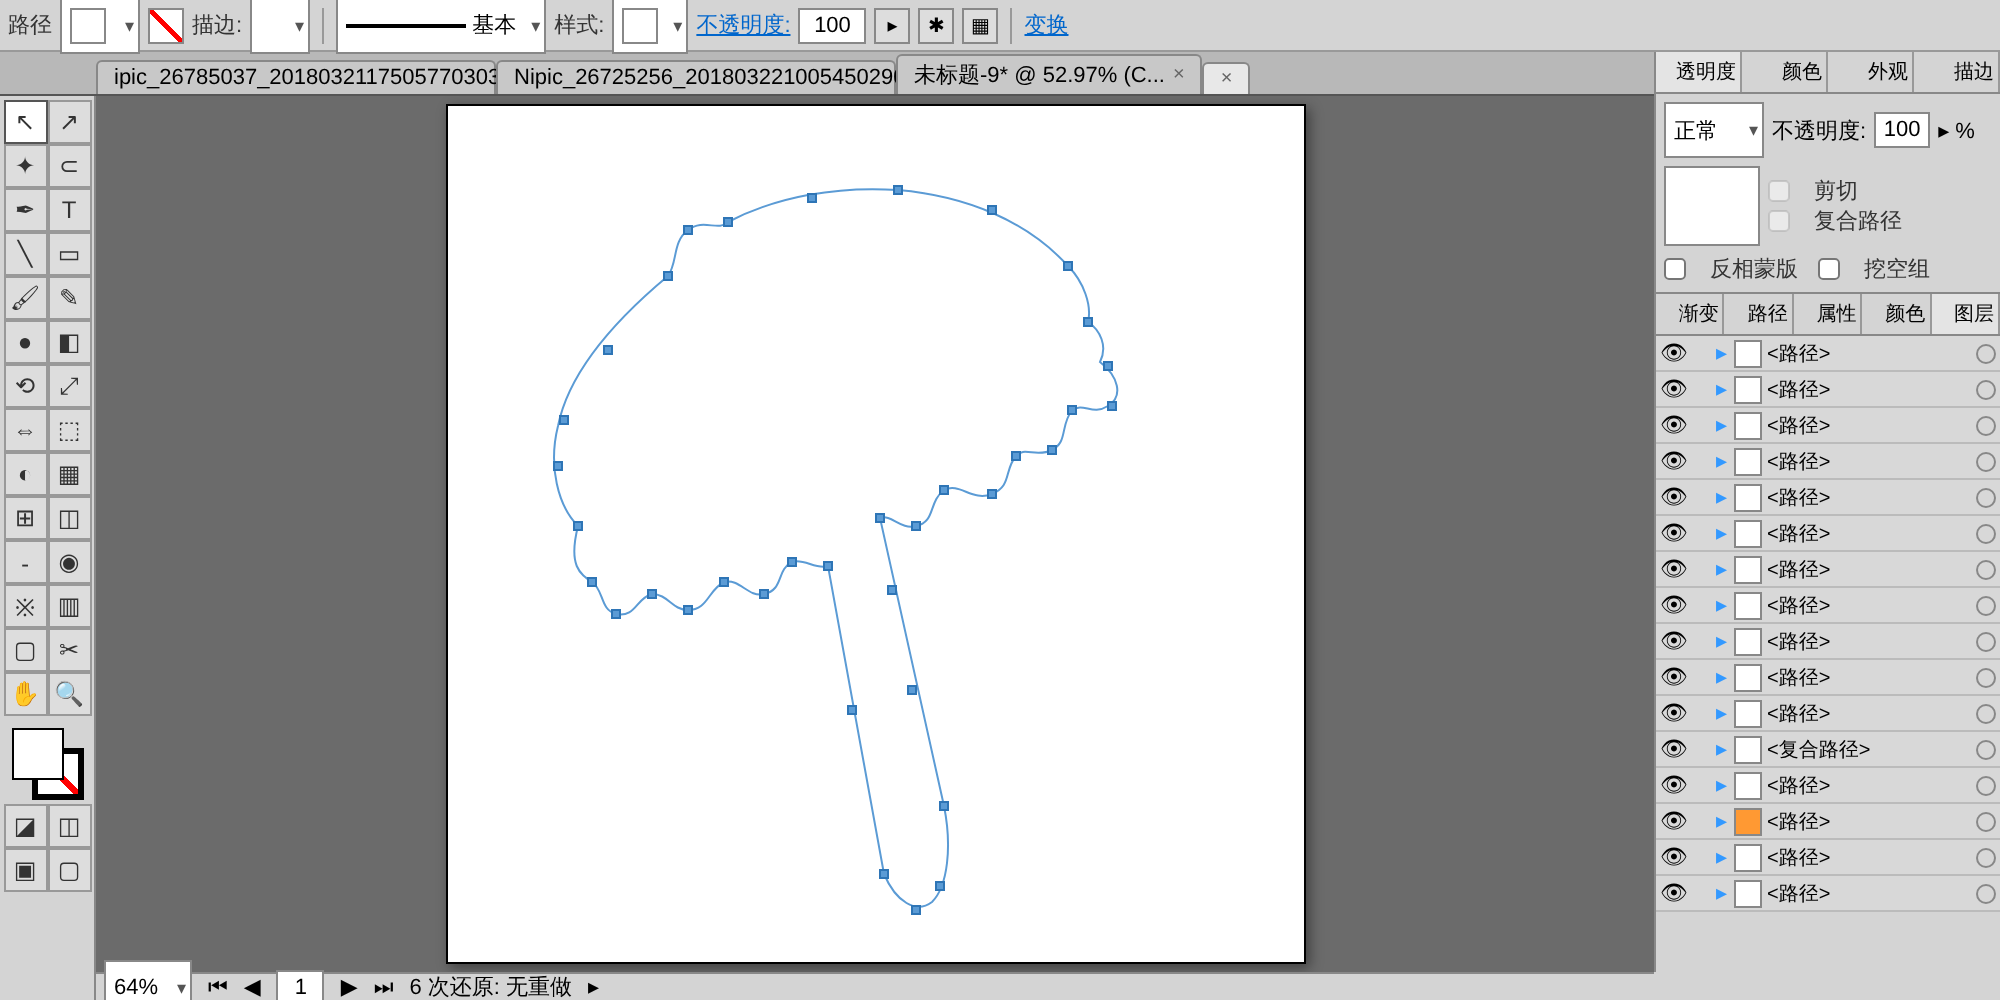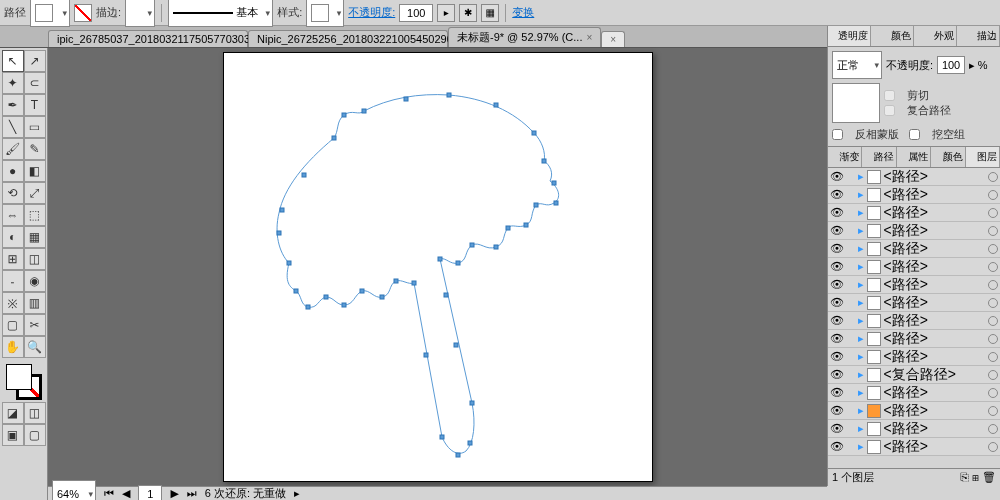--- a/index.html
+++ b/index.html
@@ -37,21 +37,21 @@
 .thumb{width:48px;height:40px;background:#fff;border:1px solid #888}
 .chk{display:flex;align-items:center;gap:12px;font-size:10px;color:#333}
 .chk input{width:11px;height:11px}
 .layerlist{flex:1;overflow:hidden;background:#d4d4d4;display:flex;flex-direction:column}
 .layers{flex:1;overflow-y:auto}
 .layer{display:flex;align-items:center;height:18px;border-bottom:1px solid #bbb;padding:0 2px;gap:3px;background:#d8d8d8}
 .layer .eye{width:12px;text-align:center}
 .layer .lock{width:10px}
 .layer .lthumb{width:14px;height:14px;background:#fff;border:1px solid #888}
 .layer .lthumb.o{background:#ff9933}
-.layer .lname{flex:1;font-size:14px;white-space:nowrap;overflow:hidden}
+.layer .lname{flex:1;font-size:10px;white-space:nowrap;overflow:hidden}
 .layer .circ{width:10px;height:10px;border:1px solid #888;border-radius:50%}
 .lfoot{height:18px;border-top:1px solid #888;display:flex;align-items:center;padding:0 4px;font-size:10px;justify-content:space-between}
 .statusbar{position:absolute;left:48px;right:173px;bottom:0;height:14px;background:#d4d4d4;border-top:1px solid #888;display:flex;align-items:center;padding:0 4px;gap:8px;font-size:10px}
 .anchor{fill:#5b9bd5;stroke:#2e75b6}
 .pathline{fill:none;stroke:#5b9bd5;stroke-width:1}
 .strokeline{width:60px;height:2px;background:#000}
 </style>
 </head>
 <body>
 
@@ -386,24 +386,20 @@
         </div>
         <div class="layer">
           <span class="eye">👁</span>
           <span class="lock"></span>
           <span style="color:#39f">▸</span>
           <span class="lthumb "></span>
           <span class="lname">&lt;路径&gt;</span>
           <span class="circ"></span>
         </div>
       </div>
-    <div class="lfoot">
-      <span>1 个图层</span>
-      <span>⎘ ⊞ 🗑</span>
-    </div>
   </div>
 </div>
 
 <div class="statusbar">
   <span class="combo" style="min-width:44px">
       <span>64%</span>
     </span>
   <span>⏮</span>
   <span>◀</span>
   <input class="numfield" style="width: 24px;" value="1">

